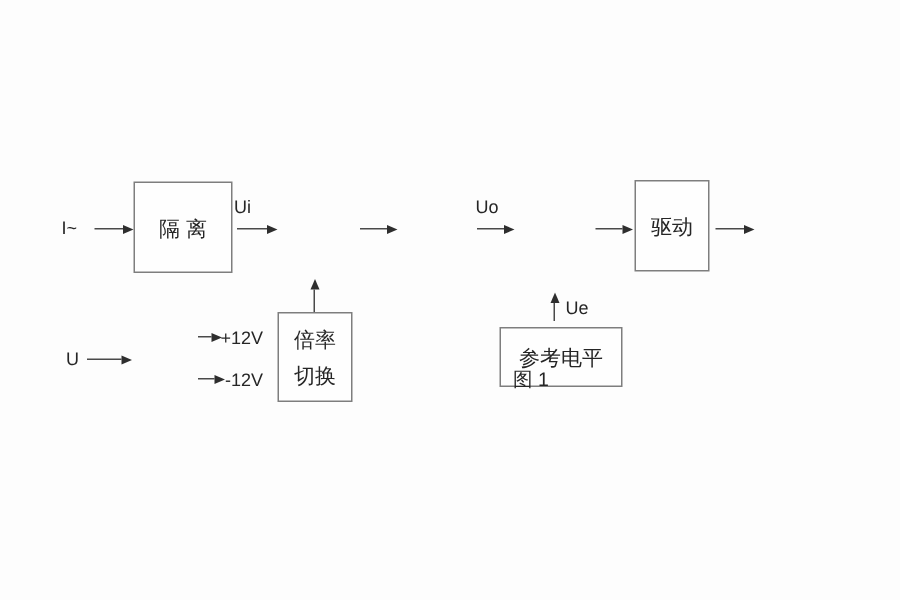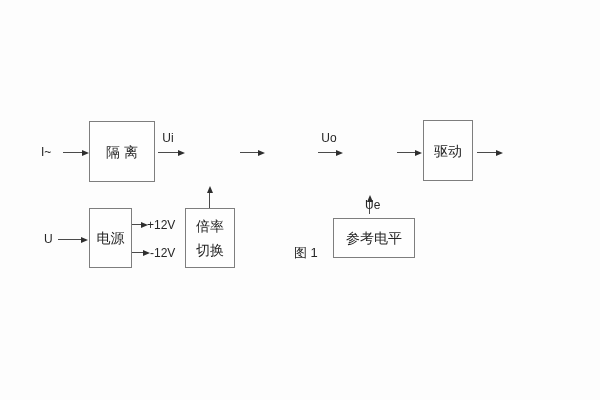--- a/index.html
+++ b/index.html
@@ -26,22 +26,22 @@
     line-height:24px;
     white-space:nowrap;
   }
 
   .lbl {
     position:absolute;
     font-size:12px;
     line-height:14px;
     white-space:nowrap;
   }
-  .lbl.center { text-align:center; }
-  .caption { font-size:13px; }
+  .lbl.center { text-align:left; }
+  .caption { font-size:13px;margin-left:48px; }
 
   
   .harrow {
     position:absolute;
     height:9px;
     display:flex;
     align-items:center;
   }
   .harrow .hl { flex:1; height:1px; background:#4a4a4a; }
   .harrow .hh {
@@ -77,23 +77,20 @@
   </div>
 
 
 
 
   <div class="box" style="left:423px;top:120px;width:50px;height:61px">
     <span>驱动</span>
   </div>
 
 
-  <div class="box" style="left:89px;top:208px;width:43px;height:60px">
-    <span>电源</span>
-  </div>
 
   <div class="box" style="left:185px;top:208px;width:50px;height:60px">
     <span>倍率</span>
     <span>切换</span>
   </div>
 
   <div class="box" style="left:333px;top:218px;width:82px;height:40px">
     <span>参考电平</span>
   </div>
 
@@ -141,19 +138,19 @@
     </div>
   <div class="varrow" style="left:365px;top:195px;height:19px">
       <i class="vh"></i>
       <i class="vl"></i>
     </div>
 
   <div class="lbl" style="left:41px;top:145px">I~</div>
   <div class="lbl" style="left:44px;top:232px">U</div>
   <div class="lbl center" style="left:156px;top:131px;width:24px">Ui</div>
   <div class="lbl center" style="left:317px;top:131px;width:24px">Uo</div>
-  <div class="lbl" style="left:365px;top:198px">Ue</div>
+  <div class="lbl" style="left:377px;top:198px">Ue</div>
   <div class="lbl" style="left:147px;top:218px">+12V</div>
   <div class="lbl" style="left:150px;top:246px">-12V</div>
 
   <div class="lbl caption" style="left:294px;top:246px">图 1</div>
 
 </div>
 
 </body></html>

